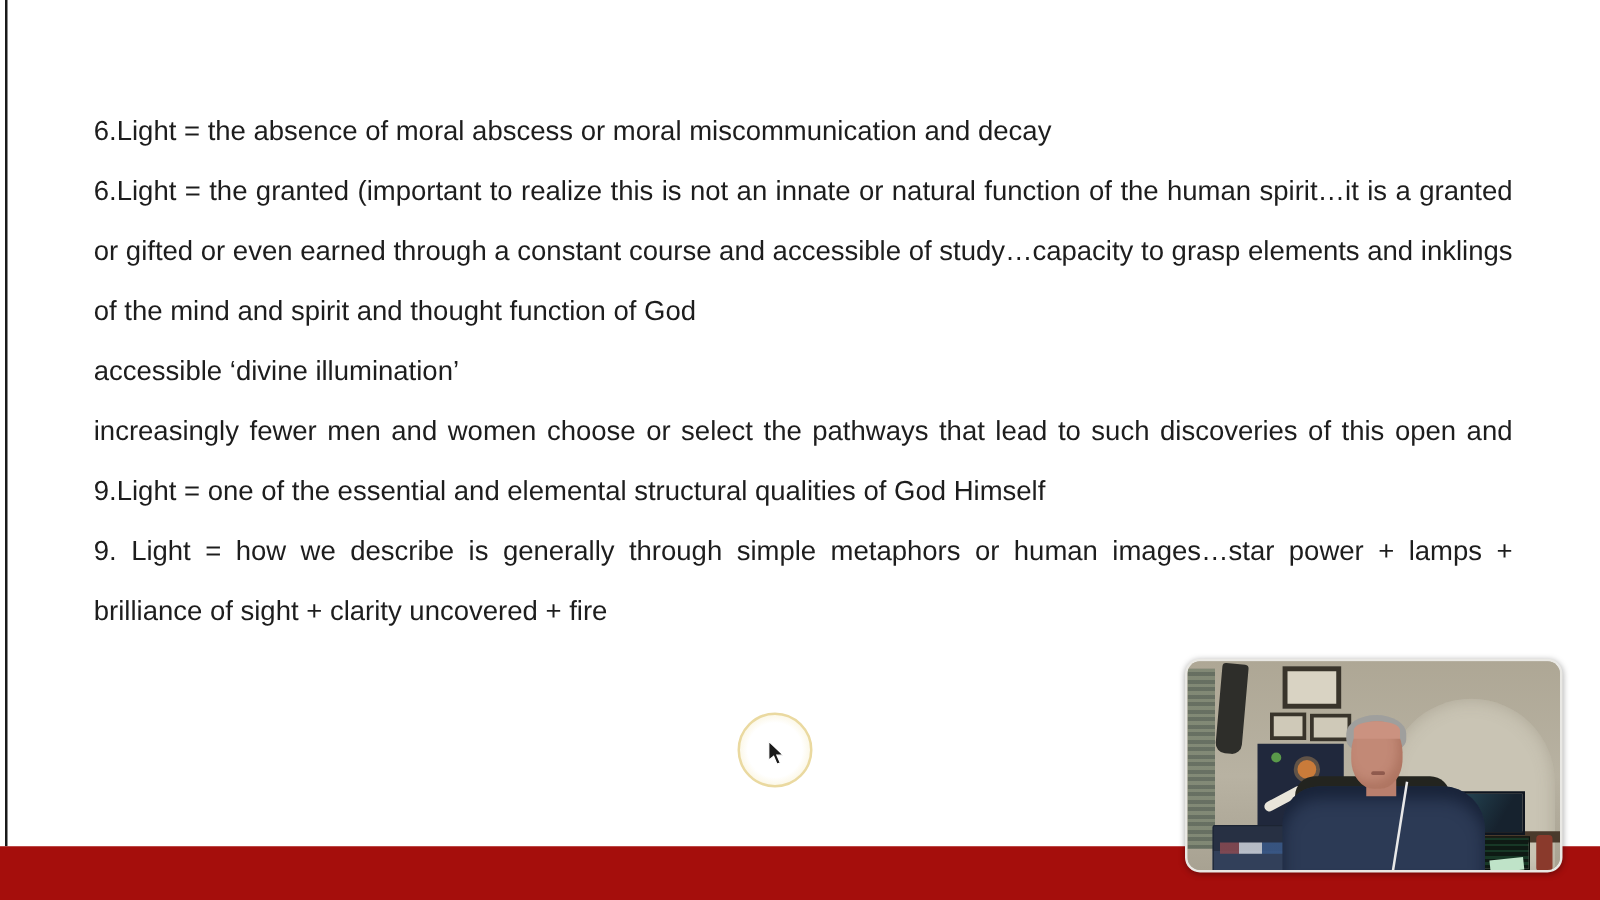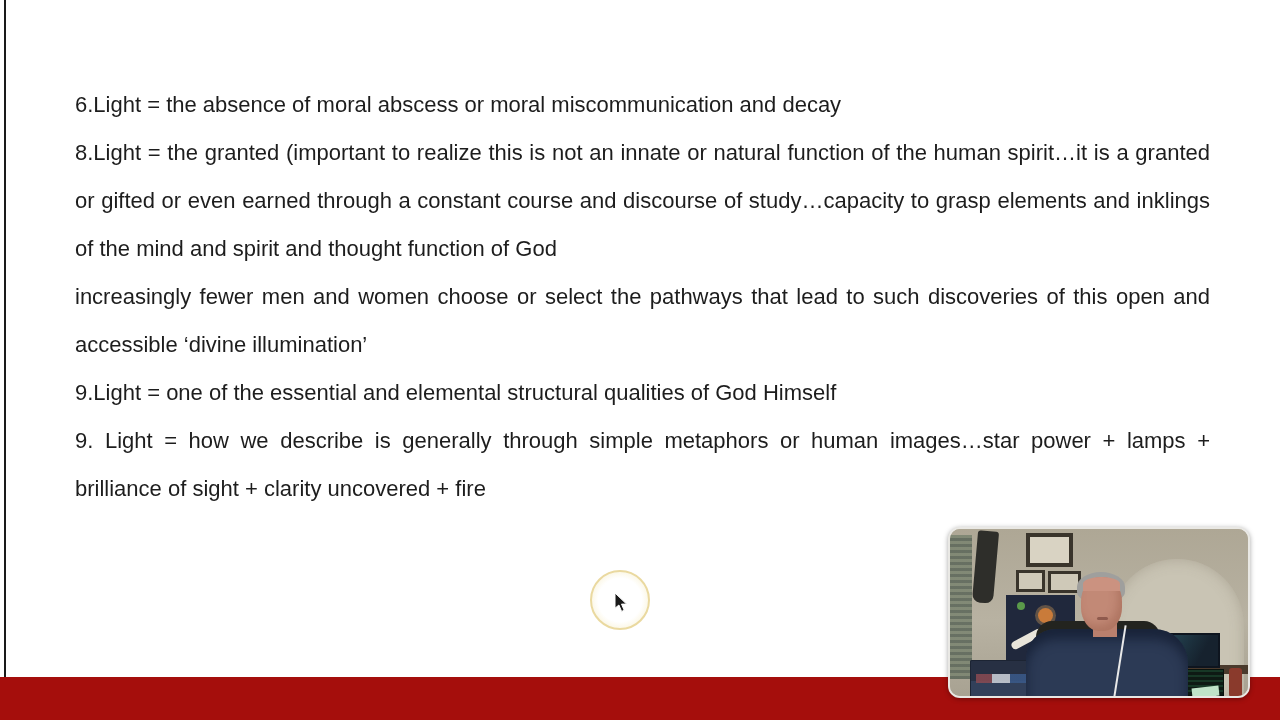--- a/index.html
+++ b/index.html
@@ -69,25 +69,25 @@
 </style>
 </head>
 <body>
 
 <div class="stage">
 
   <div class="left-line"></div>
 
   <div class="slide-text">
       <div class="line">6.Light = the absence of moral abscess or moral miscommunication and decay</div>
-      <div class="line just">8.Light = the granted (important to realize this is not an innate or natural function of the human spirit…it is a granted</div>
-      <div class="line just">or gifted or even earned through a constant course and discourse of study…capacity to grasp elements and inklings</div>
+      <div class="line just">6.Light = the granted (important to realize this is not an innate or natural function of the human spirit…it is a granted</div>
+      <div class="line just">or gifted or even earned through a constant course and accessible of study…capacity to grasp elements and inklings</div>
       <div class="line">of the mind and spirit and thought function of God</div>
+      <div class="line">accessible ‘divine illumination’</div>
       <div class="line just">increasingly fewer men and women choose or select the pathways that lead to such discoveries of this open and</div>
-      <div class="line">accessible ‘divine illumination’</div>
       <div class="line">9.Light = one of the essential and elemental structural qualities of God Himself</div>
       <div class="line just">9. Light = how we describe is generally through simple metaphors or human images…star power + lamps +</div>
       <div class="line">brilliance of sight + clarity uncovered + fire</div>
     </div>
 
   <div class="footer-bar"></div>
 
   <div class="cursor-halo"></div>
   <div class="cursor">
     <svg width="15" height="21" viewBox="0 0 15 21" xmlns="http://www.w3.org/2000/svg">

